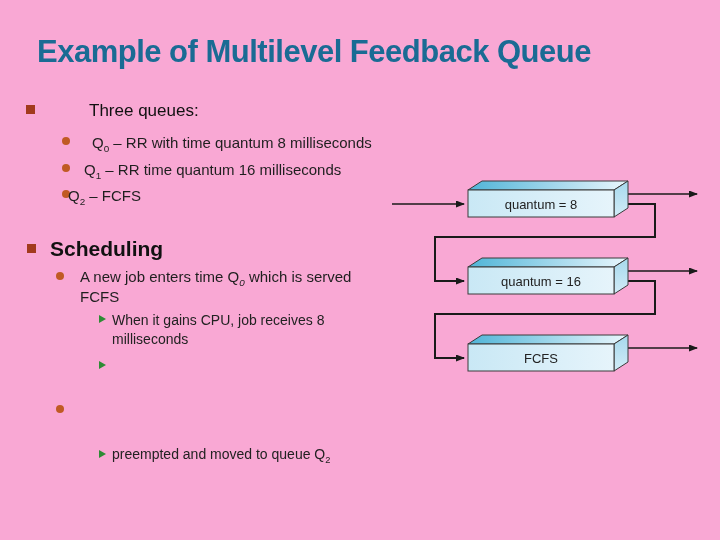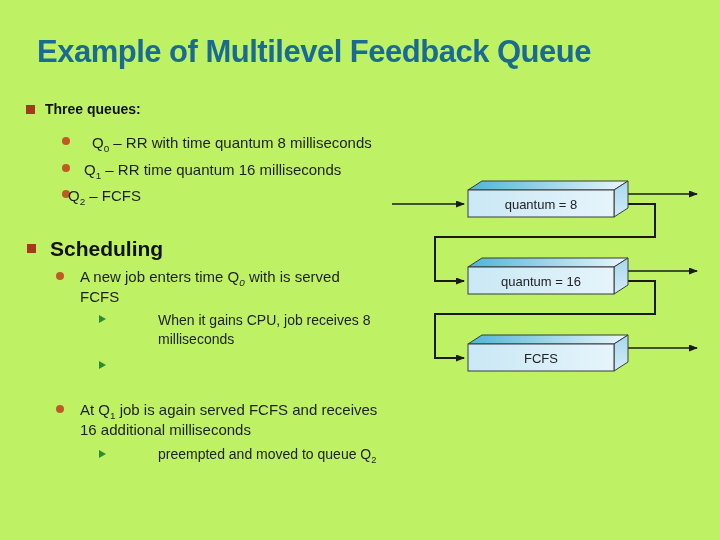--- a/index.html
+++ b/index.html
@@ -1,28 +1,28 @@
 <!DOCTYPE html>
 <html><head>
 <meta charset="utf-8">
 <style>
   html,body { margin:0; padding:0; background:#888; }
   .slide {
-    position:relative; width:720px; height:540px; background:#bef264;
+    position:relative; width:720px; height:540px; background:#f9a8d4;
     font-family:"Liberation Sans", sans-serif; overflow:hidden; color:#1c1c1c;
   }
   .abs { position:absolute; white-space:nowrap; }
   .title {
     left:37px; top:36px; font-size:31px; line-height:1; font-weight:bold;
     color:#1a6b94; letter-spacing:-0.5px;
   }
-  .l1 { font-size:14px; font-weight:bold; line-height:1; color:#111; }
+  .l1 { font-size:17px; font-weight:normal; line-height:1; color:#111;margin-left:44px; }
   .h2 { font-size:21px; font-weight:bold; line-height:1; color:#111; }
   .l2 { font-size:15px; line-height:19.5px; color:#1f1f1f; }
-  .l3 { font-size:14px; line-height:19px; color:#222;margin-left:46px; }
+  .l3 { font-size:14px; line-height:19px; color:#222; }
   .sq  { position:absolute; width:9px;  height:9px;  background:#a23a1d; }
   .dot { position:absolute; width:8px;  height:8px;  border-radius:50%; background:#c05a24; }
   .tri { position:absolute; width:0; height:0;
          border-left:7px solid #2e8b35;
          border-top:4.5px solid transparent; border-bottom:4.5px solid transparent; }
   sub { font-size:0.66em; line-height:0; }
   sub.it { font-style:italic; }
   svg text { font-family:"Liberation Sans", sans-serif; font-size:13px; fill:#222; }
   .diagram { position:absolute; left:0; top:0; }
 </style>
@@ -43,37 +43,33 @@
   <div class="abs l2" style="left:84px;top:160px"><span>Q</span><sub>1</sub><span> – RR time quantum 16 milliseconds</span></div>
 
   <span class="dot" style="left:62px;top:190px"></span>
   <div class="abs l2" style="left:68px;top:186px"><span>Q</span><sub>2</sub><span> – FCFS</span></div>
 
   <span class="sq" style="left:27px;top:244px"></span>
   <div class="abs h2" style="left:50px;top:238px">Scheduling</div>
 
   <span class="dot" style="left:56px;top:272px"></span>
   <div class="abs l2" style="left:80px;top:267px">
-    <div><span>A new job enters time Q</span><sub class="it">0</sub><span> with is served</span></div>
+    <div><span>A new job enters time Q</span><sub class="it">0</sub><span> which is served</span></div>
     <div>FCFS</div>
   </div>
 
   <span class="tri" style="left:99px;top:315px"></span>
   <div class="abs l3" style="left:112px;top:311px">
     <div>When it gains CPU, job receives 8</div>
     <div>milliseconds</div>
   </div>
 
   <span class="tri" style="left:99px;top:361px"></span>
 
   <span class="dot" style="left:56px;top:405px"></span>
-  <div class="abs l2" style="left:80px;top:400px">
-    <div><span>At Q</span><sub>1</sub><span> job is again served FCFS and receives</span></div>
-    <div>16 additional milliseconds</div>
-  </div>
 
   <span class="tri" style="left:99px;top:450px"></span>
   <div class="abs l3" style="left:112px;top:445px">
     <div><span>preempted and moved to queue Q</span><sub>2</sub></div>
   </div>
 
   <svg class="diagram" width="720" height="540" viewBox="0 0 720 540">
     <defs>
       <linearGradient id="topGrad" x1="0" y1="0" x2="1" y2="0">
         <stop offset="0" stop-color="#4fb4d7"></stop>

